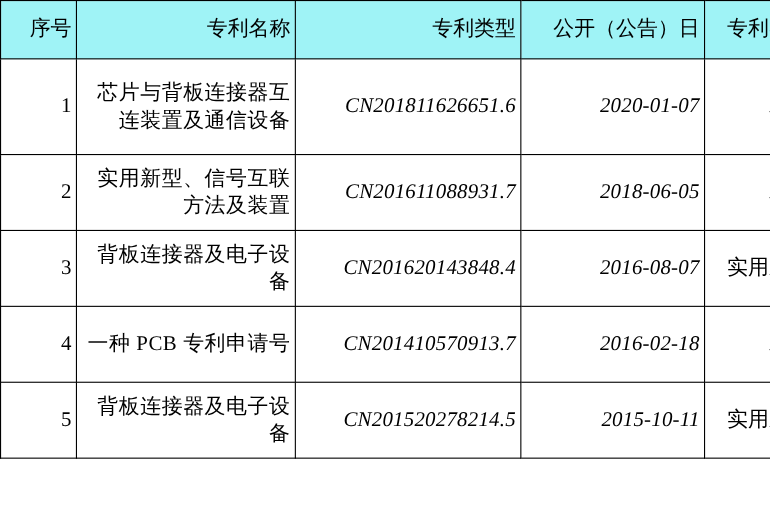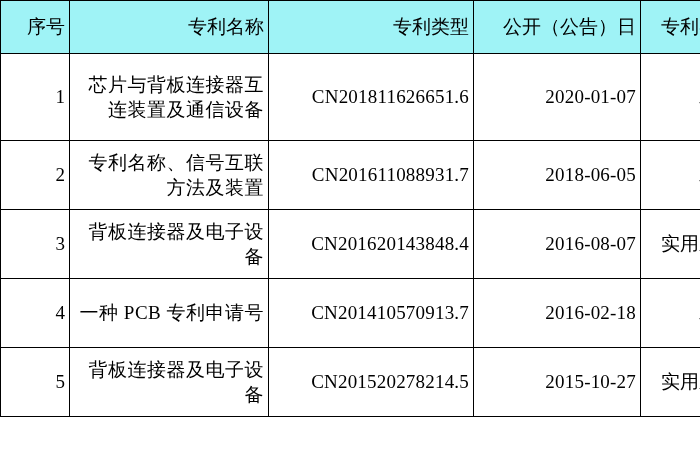--- a/index.html
+++ b/index.html
@@ -46,20 +46,21 @@
   .col-name { width: 190px; }
   .col-appno { width: 196px; }
   .col-date { width: 158px; }
   .col-type { width: 92px; }
   .cell-name {
     letter-spacing: 0.5px;
   }
   .cell-appno, .cell-date {
     font-size: 19px;
     letter-spacing: 0.2px;
+    font-style: italic;
   }
   .row-tall td { height: 80px; }
 </style>
 </head>
 <body>
 
 <div class="table-wrap">
   <table class="patent-table">
     <thead>
       <tr>
@@ -73,21 +74,21 @@
     <tbody>
       <tr class="row-tall">
         <td class="col-no">1</td>
         <td class="col-name cell-name">芯片与背板连接器互连装置及通信设备</td>
         <td class="col-appno cell-appno">CN201811626651.6</td>
         <td class="col-date cell-date">2020-01-07</td>
         <td class="col-type">发明</td>
       </tr>
       <tr>
         <td class="col-no">2</td>
-        <td class="col-name cell-name">专利名称、信号互联方法及装置</td>
+        <td class="col-name cell-name">实用新型、信号互联方法及装置</td>
         <td class="col-appno cell-appno">CN201611088931.7</td>
         <td class="col-date cell-date">2018-06-05</td>
         <td class="col-type">发明</td>
       </tr>
       <tr>
         <td class="col-no">3</td>
         <td class="col-name cell-name">背板连接器及电子设备</td>
         <td class="col-appno cell-appno">CN201620143848.4</td>
         <td class="col-date cell-date">2016-08-07</td>
         <td class="col-type">实用新型</td>
@@ -96,18 +97,18 @@
         <td class="col-no">4</td>
         <td class="col-name cell-name">一种 PCB 专利申请号</td>
         <td class="col-appno cell-appno">CN201410570913.7</td>
         <td class="col-date cell-date">2016-02-18</td>
         <td class="col-type">发明</td>
       </tr>
       <tr>
         <td class="col-no">5</td>
         <td class="col-name cell-name">背板连接器及电子设备</td>
         <td class="col-appno cell-appno">CN201520278214.5</td>
-        <td class="col-date cell-date">2015-10-27</td>
+        <td class="col-date cell-date">2015-10-11</td>
         <td class="col-type">实用新型</td>
       </tr>
     </tbody>
   </table>
 </div>
 
 </body></html>

